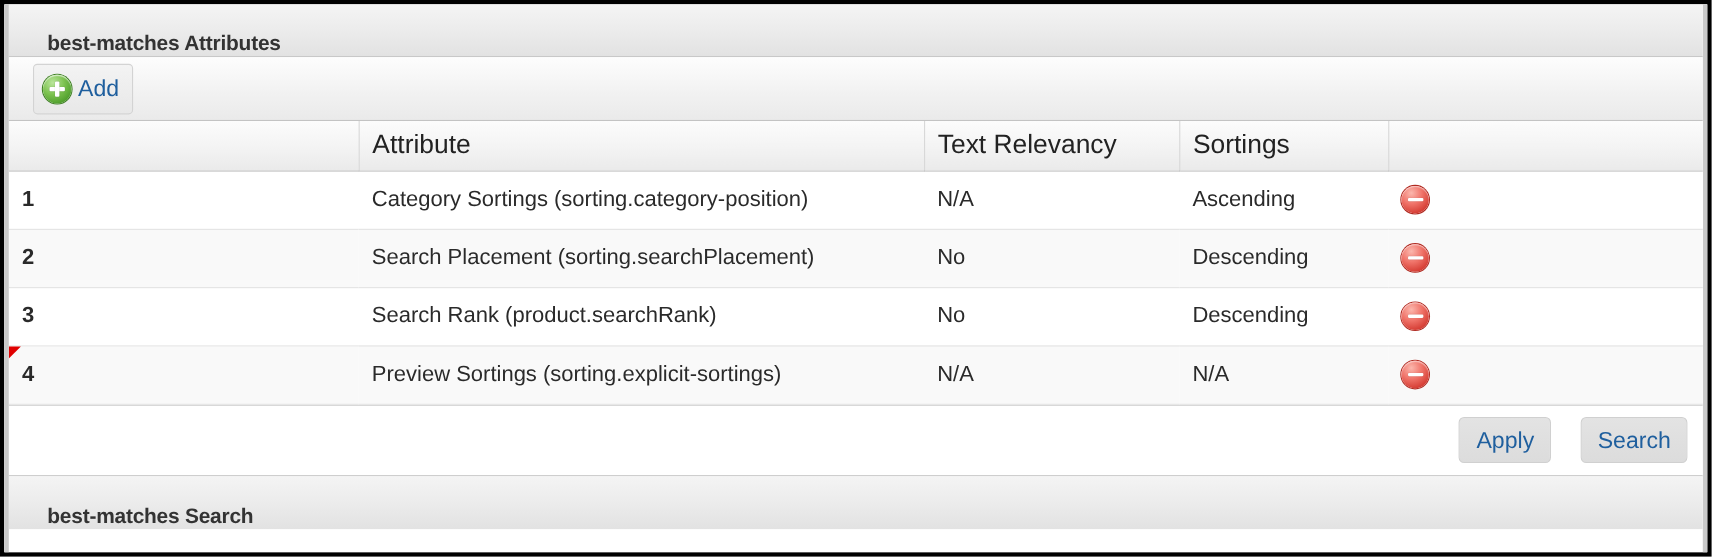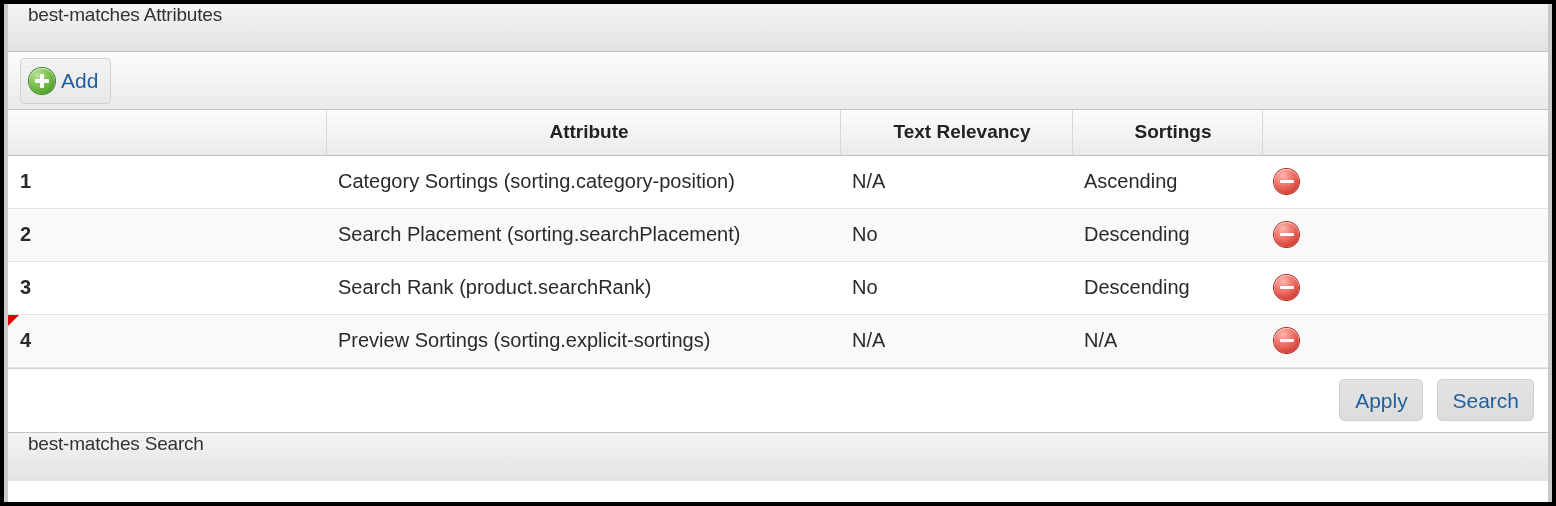--- a/index.html
+++ b/index.html
@@ -34,37 +34,37 @@
     border-right: 4px solid #c9c9c9;
     background: #ffffff;
     overflow: hidden;
   }
 
   
   .panel-title {
     height: 48px;
     box-sizing: border-box;
     display: flex;
-    align-items: flex-start;
-    padding-left: 20px;
+    align-items: flex-end;
+    padding-left: 35px;
     background: linear-gradient(to bottom, #f4f4f4 0%, #ececec 48%, #e2e2e2 100%);
     border-bottom: 1px solid #c3c3c3;
     font-size: 19px;
-    font-weight: normal;
+    font-weight: bold;
     color: #333333;
     letter-spacing: -0.2px;
   }
 
   
   .toolbar {
     height: 58px;
     box-sizing: border-box;
     display: flex;
     align-items: center;
-    padding-left: 12px;
+    padding-left: 22px;
     background: linear-gradient(to bottom, #fdfdfd 0%, #f1f1f1 60%, #eaeaea 100%);
     border-bottom: 1px solid #c3c3c3;
   }
   .tool-btn {
     display: inline-flex;
     align-items: center;
     gap: 6px;
     height: 44px;
     padding: 0 12px 0 8px;
     border: 1px solid #d3d3d3;
@@ -104,23 +104,23 @@
   .grid {
     width: 100%;
     border-collapse: collapse;
     table-layout: fixed;
     background: #ffffff;
   }
   .grid th {
     height: 45px;
     box-sizing: border-box;
     padding: 0 0 0 12px;
-    text-align: center;
-    font-size: 19px;
-    font-weight: bold;
+    text-align: left;
+    font-size: 24px;
+    font-weight: normal;
     color: #222222;
     background: linear-gradient(to bottom, #fcfcfc 0%, #f3f3f3 55%, #eaeaea 100%);
     border-bottom: 1px solid #c0c0c0;
     border-right: 1px solid #d8d8d8;
     vertical-align: middle;
   }
   .grid th.col-index { border-right: 1px solid #d8d8d8; }
   .grid th.col-last  { border-right: none; }
 
   .grid td {
@@ -178,21 +178,21 @@
     box-shadow: 0 0 1px rgba(0,0,0,.2);
   }
 
   
   .footer-bar {
     height: 65px;
     box-sizing: border-box;
     display: flex;
     align-items: center;
     justify-content: flex-end;
-    gap: 14px;
+    gap: 27px;
     padding-right: 14px;
     background: #ffffff;
     border-top: 1px solid #d4d4d4;
     border-bottom: 1px solid #c3c3c3;
   }
   .btn {
     min-width: 84px;
     height: 42px;
     padding: 0 14px;
     box-sizing: border-box;

